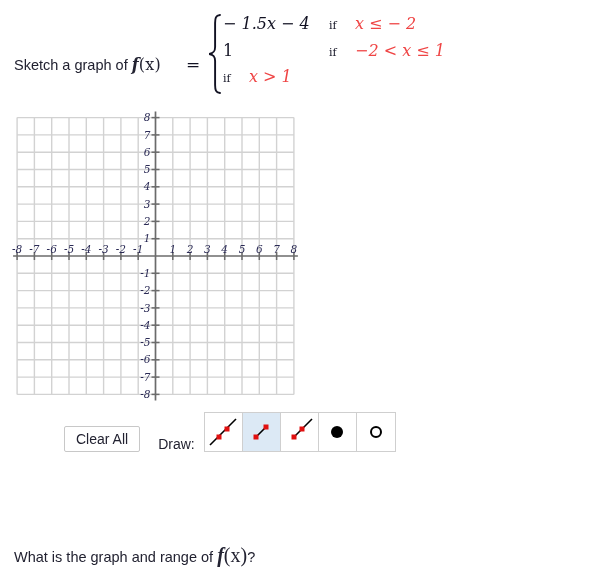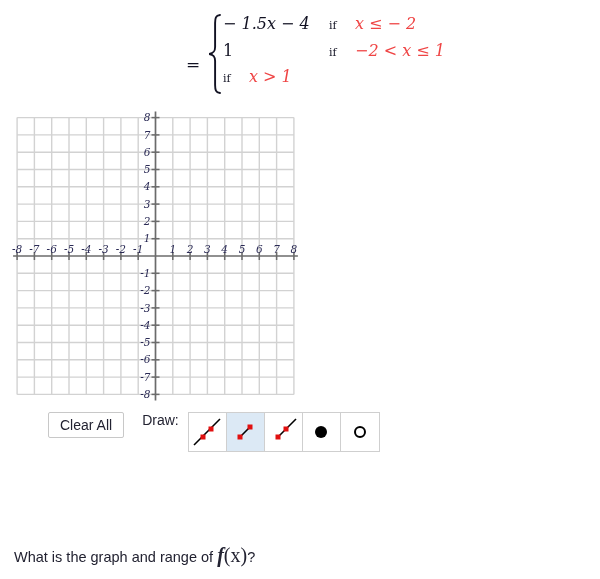--- a/index.html
+++ b/index.html
@@ -107,25 +107,25 @@
     width: 340px;
     height: 305px;
   }
   #graph-svg {
     display: block;
   }
 
   
   #toolbar {
     position: absolute;
-    left: 12px;
+    left: 28px;
     top: 412px;
     height: 40px;
     display: flex;
-    align-items: flex-start;
+    align-items: flex-end;
     padding-left: 36px;
   }
   #clear-all-button {
     height: 26px;
     padding: 0 11px;
     display: flex;
     align-items: center;
     background: #ffffff;
     border: 1px solid #c8c8c8;
     border-radius: 2px;
@@ -183,20 +183,23 @@
   }
   #question-text .mathf .paren {
     font-style: normal;
     font-weight: normal;
   }
 </style>
 </head>
 <body>
 
 <div id="prompt-row">
+  <div id="prompt-label">
+    <span>Sketch a graph of </span><span class="mathf"><span>f</span><span class="paren">(x)</span></span>
+  </div>
   <div id="eq-equals">=</div>
 
   <div id="piecewise">
     <svg id="brace" viewBox="0 0 17 80" aria-hidden="true">
       <path d="M14 1 C9.5 1.5 9.2 4 9.1 9 L9.1 33 C9.1 37.4 7.6 39.2 3.2 40 C7.6 40.8 9.1 42.6 9.1 47 L9.1 71 C9.2 76 9.5 78.5 14 79" fill="none" stroke="#111122" stroke-width="1.9" stroke-linecap="round"></path>
     </svg>
     <div id="cases">
       <div class="case-row">
         <span class="case-expr ital">− 1.5x − 4</span>
         <span class="case-if">if</span>

